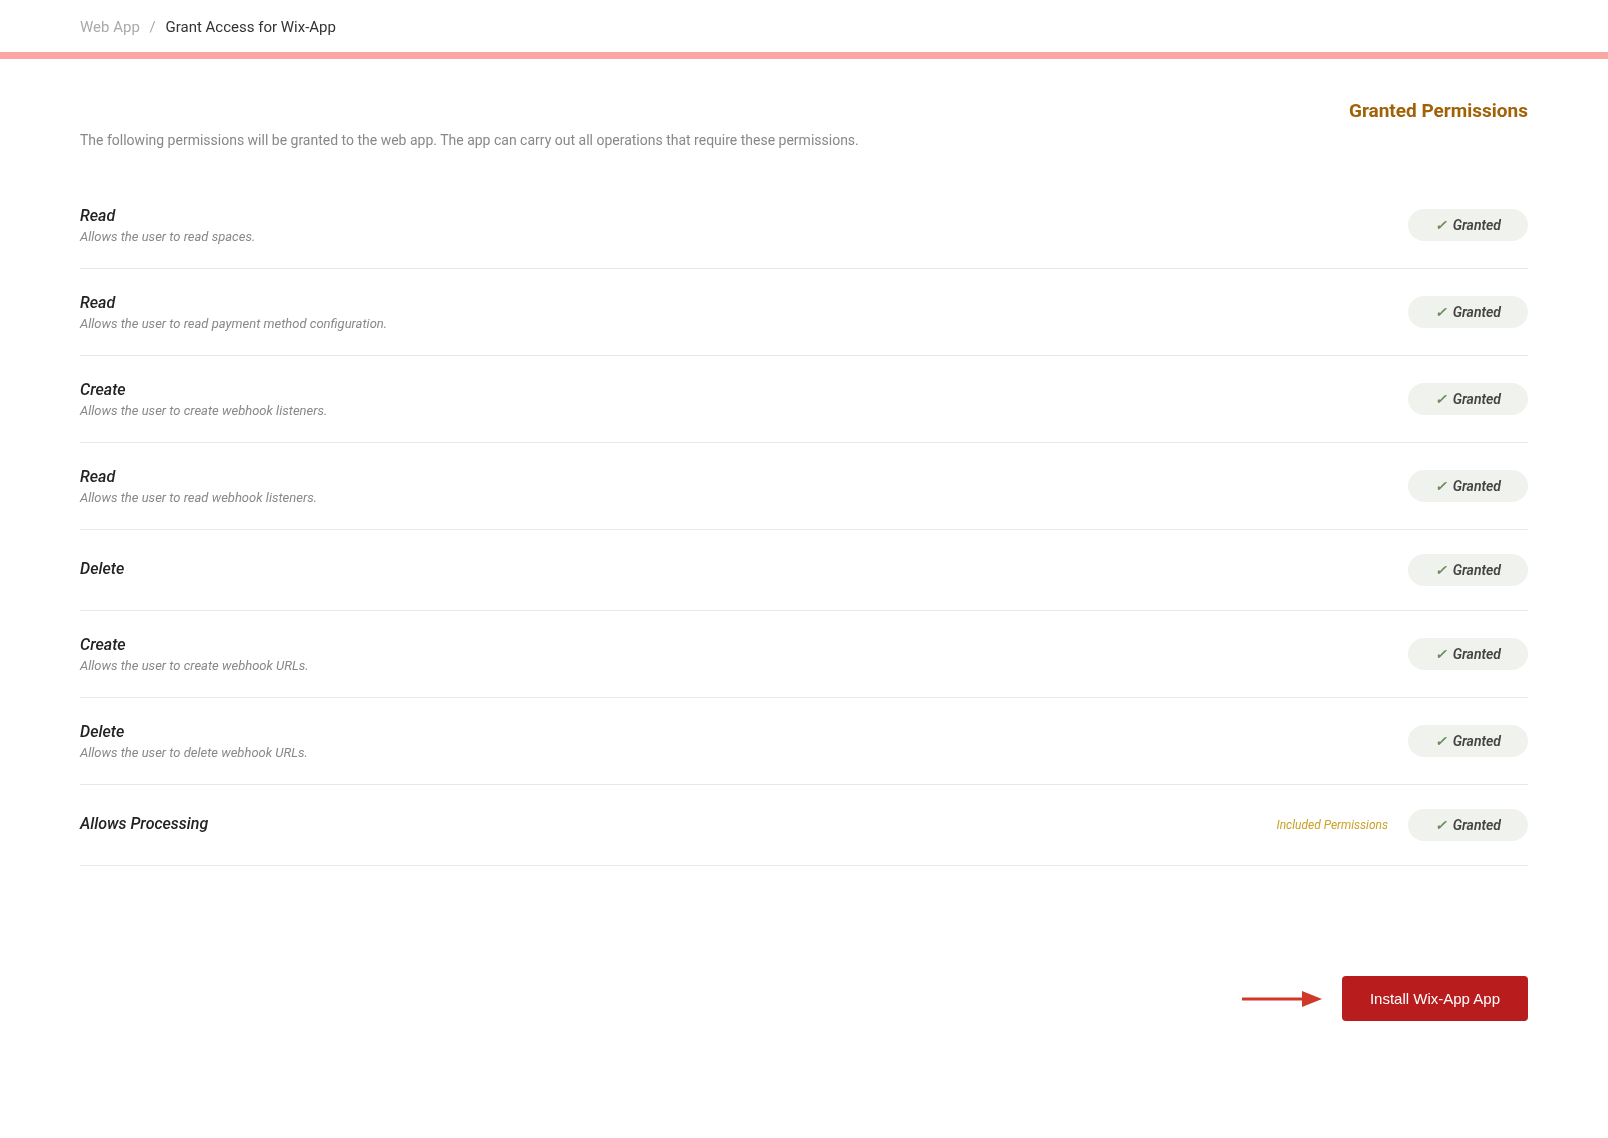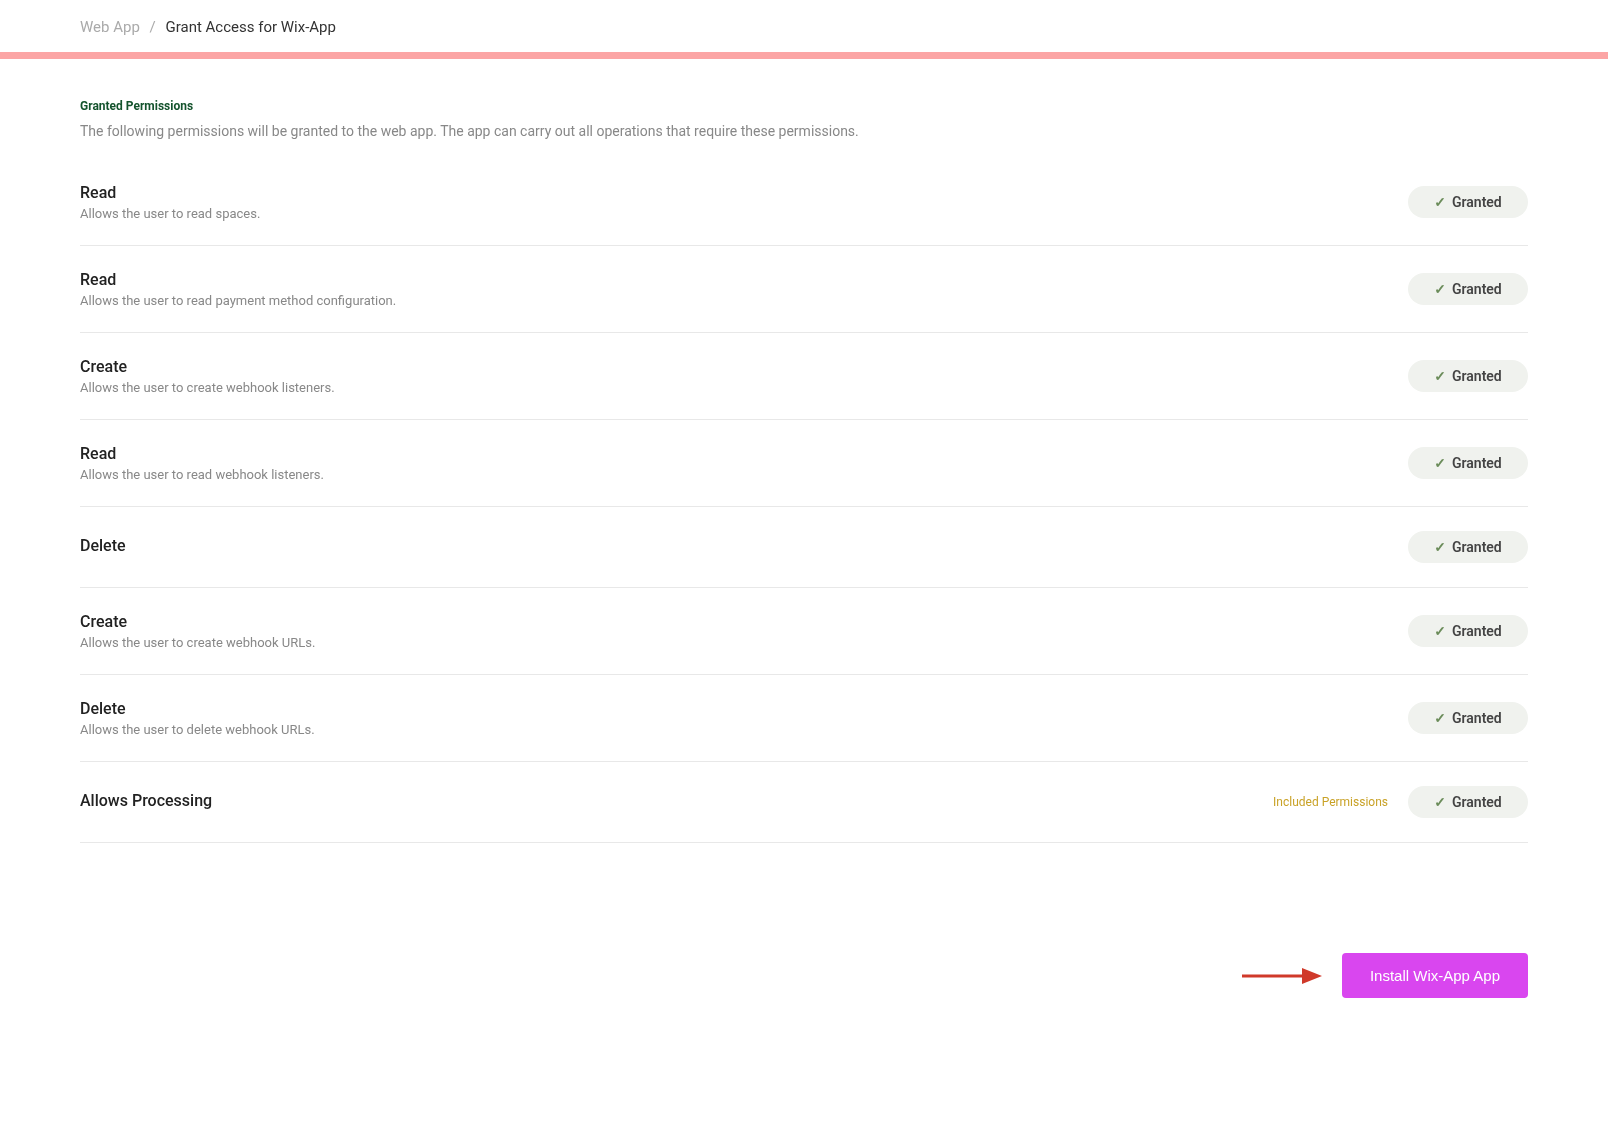--- a/index.html
+++ b/index.html
@@ -38,34 +38,36 @@
 
     .breadcrumb-current {
       color: #333;
     }
 
     .page-content {
       padding: 40px 80px 80px;
     }
 
     .section-title {
-      font-size: 12px;
+      font-size: 19px;
       font-weight: 700;
-      color: #14532d;
+      color: #a16207;
       margin-bottom: 10px;
+      text-align: right;
     }
 
     .section-description {
       font-size: 14px;
       color: #888;
-      margin-bottom: 20px;
+      margin-bottom: 34px;
     }
 
     .permissions-list {
       width: 100%;
+      font-style: italic;
     }
 
     .permission-row {
       display: flex;
       align-items: center;
       justify-content: space-between;
       padding: 24px 0;
       border-bottom: 1px solid #e8e8e8;
     }
 
@@ -129,21 +131,21 @@
       padding: 30px 80px 40px;
       gap: 20px;
     }
 
     .arrow-container {
       display: flex;
       align-items: center;
     }
 
     .install-button {
-      background: #d946ef;
+      background: #b91c1c;
       color: #fff;
       border: none;
       border-radius: 4px;
       padding: 14px 28px;
       font-size: 15px;
       font-weight: 500;
       cursor: pointer;
       white-space: nowrap;
     }
 

